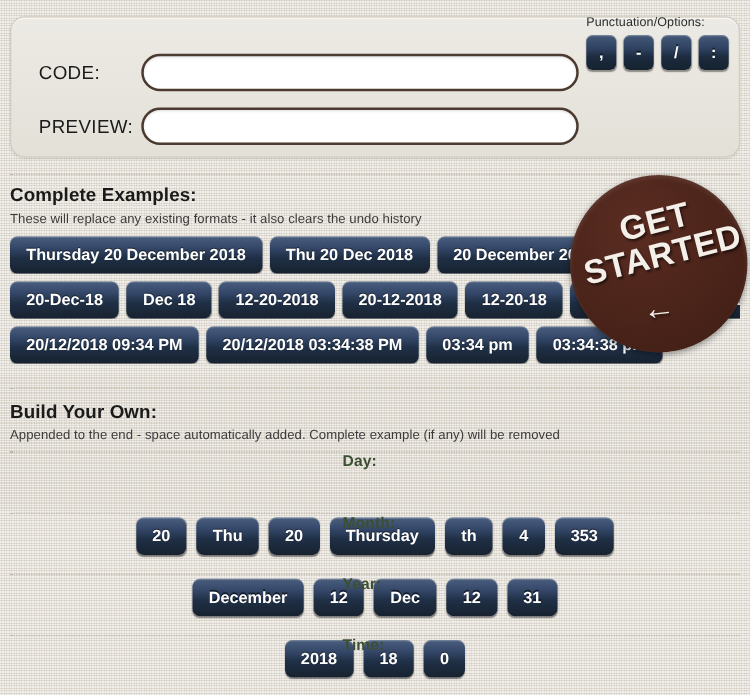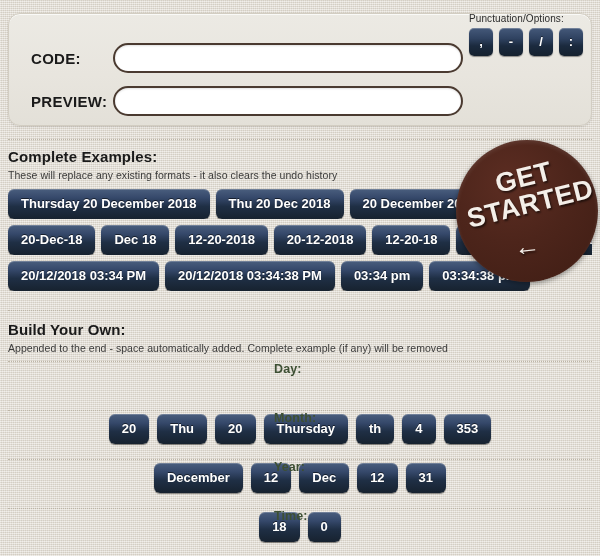--- a/index.html
+++ b/index.html
@@ -36,21 +36,21 @@
   .field-row {
     position: absolute;
     display: flex;
     align-items: center;
     left: 22px;
   }
   #row-code { top: 29px; }
   #row-preview { top: 72px; }
   .field-label {
     font-size: 15px;
-    font-weight: bold;
+    font-weight: normal;
     color: #1a1a1a;
     letter-spacing: 0.3px;
     width: 82px;
     text-align: left;
   }
   .field-input {
     width: 350px;
     height: 30px;
     box-sizing: border-box;
     background: #ffffff;
@@ -278,21 +278,21 @@
       <div class="pill-row">
         <button class="pill">20-Dec-18</button>
         <button class="pill">Dec 18</button>
         <button class="pill">12-20-2018</button>
         <button class="pill">20-12-2018</button>
         <button class="pill">12-20-18</button>
         <button class="pill">20-12-18</button>
         <button class="pill">2018-12-20</button>
       </div>
       <div class="pill-row">
-        <button class="pill">20/12/2018 03:34 PM</button>
+        <button class="pill">20/12/2018 09:34 PM</button>
         <button class="pill">20/12/2018 03:34:38 PM</button>
         <button class="pill">03:34 pm</button>
         <button class="pill">03:34:38 pm</button>
       </div>
     </div>
 </div>
 
 <div class="divider-line" id="divider-mid"></div>
 
 <div id="build-section">
@@ -317,20 +317,21 @@
           <button class="pill">December</button>
           <button class="pill">12</button>
           <button class="pill">Dec</button>
           <button class="pill">12</button>
           <button class="pill">31</button>
         </div>
       </div>
       <div class="build-row">
         <div class="build-label">Year:</div>
         <div class="build-btns">
+          <button class="pill">2018</button>
           <button class="pill">18</button>
           <button class="pill">0</button>
         </div>
       </div>
       <div class="build-row">
         <div class="build-label">Time:</div>
         <div class="build-btns">
           <button class="pill">pm</button>
           <button class="pill">PM</button>
           <button class="pill">H</button>

